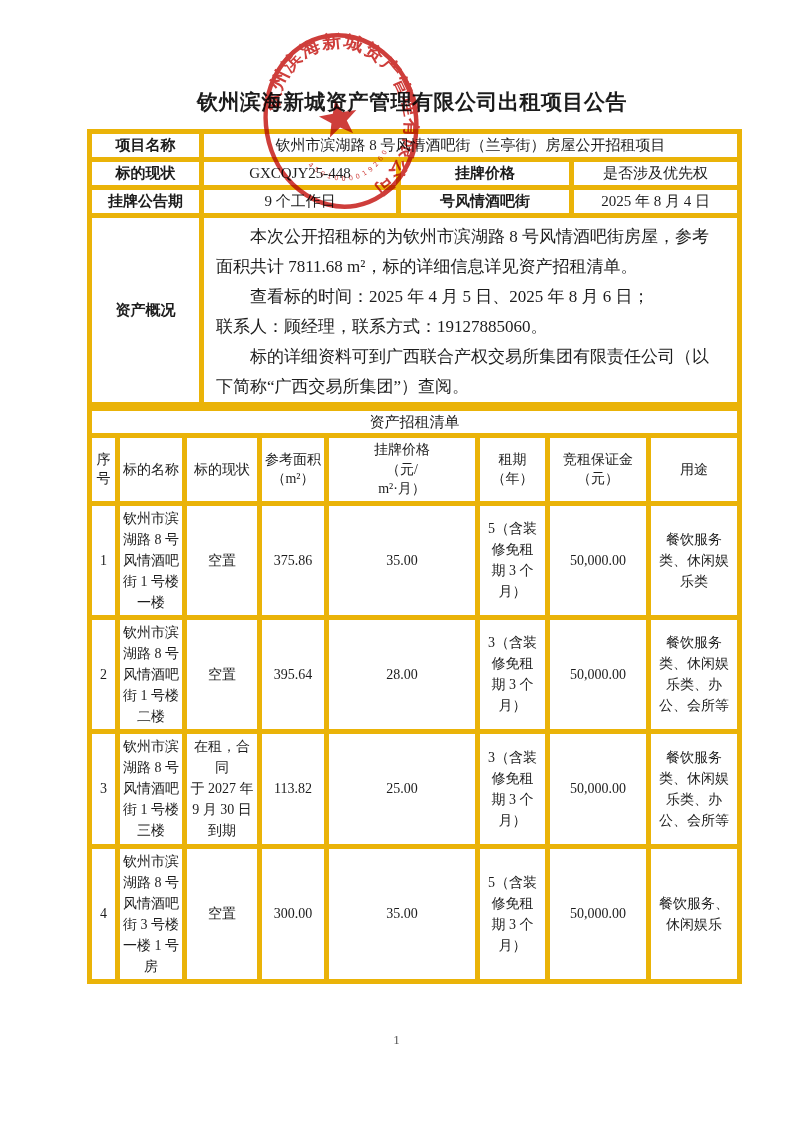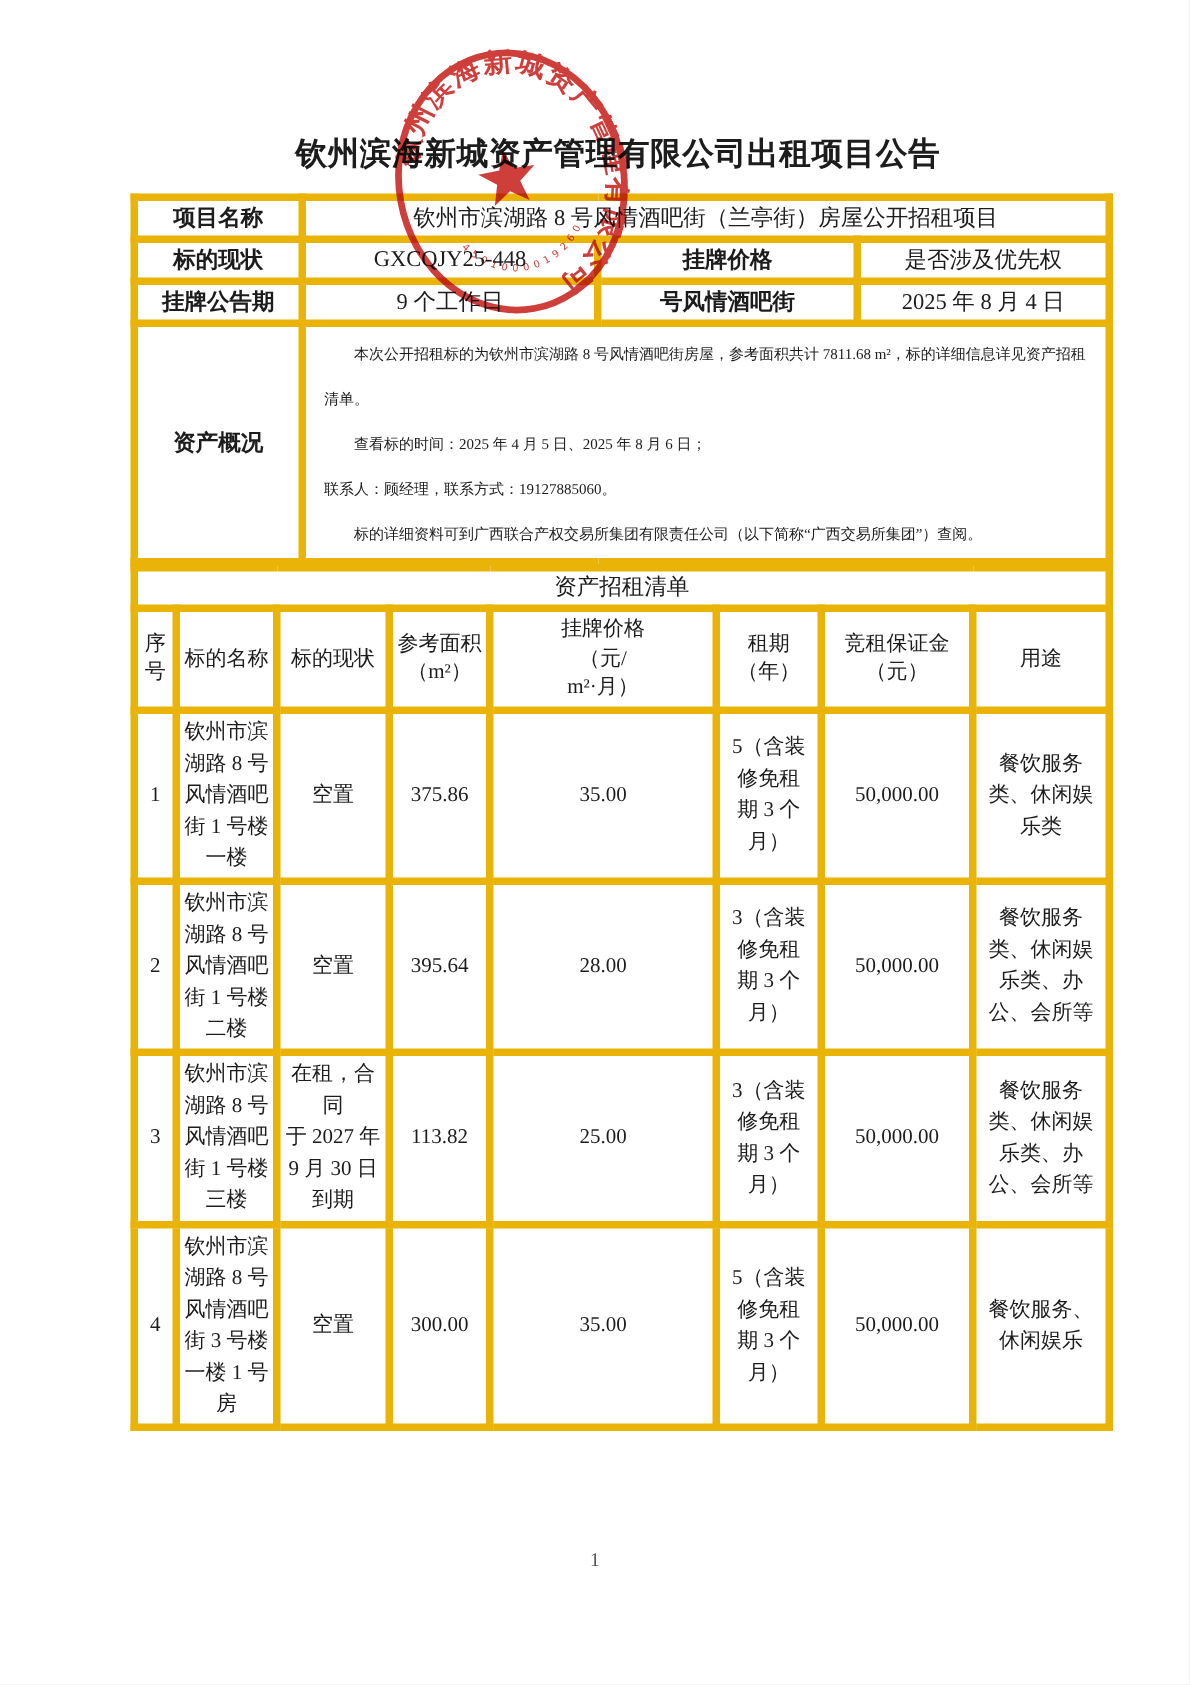--- a/index.html
+++ b/index.html
@@ -25,21 +25,21 @@
     text-align:center;vertical-align:middle;
     font-size:15px;font-weight:normal;
     padding:2px 3px;
     overflow:hidden;
   }
   th{font-weight:bold;}
   .t1{margin-top:13px;}
   .t1 tr{height:28px;}
   .t1 tr.overview-row{height:152px;}
   .overview-cell{text-align:left;vertical-align:top;padding:4px 12px 0 12px;}
-  .overview-cell p{margin:0;line-height:30px;font-size:10px;text-indent:2em;}
+  .overview-cell p{margin:0;line-height:30px;font-size:17px;text-indent:2em;}
   .overview-cell p.noindent{text-indent:0;}
   .t2{margin-top:-1px;font-size:14px;}
   .t2 td,.t2 th{font-size:14px;line-height:1.5;white-space:pre-line;}
   .t2 .section-row{height:22px;}
   .t2 .section-row td{font-size:15px;line-height:1.2;text-align:center;}
   .t2 .head-row{height:60px;}
   .t2 .head-row th{font-weight:normal;line-height:1.4;}
   .t2 .r1{height:113px;}
   .t2 .r2{height:112px;}
   .t2 .r3{height:115px;}

